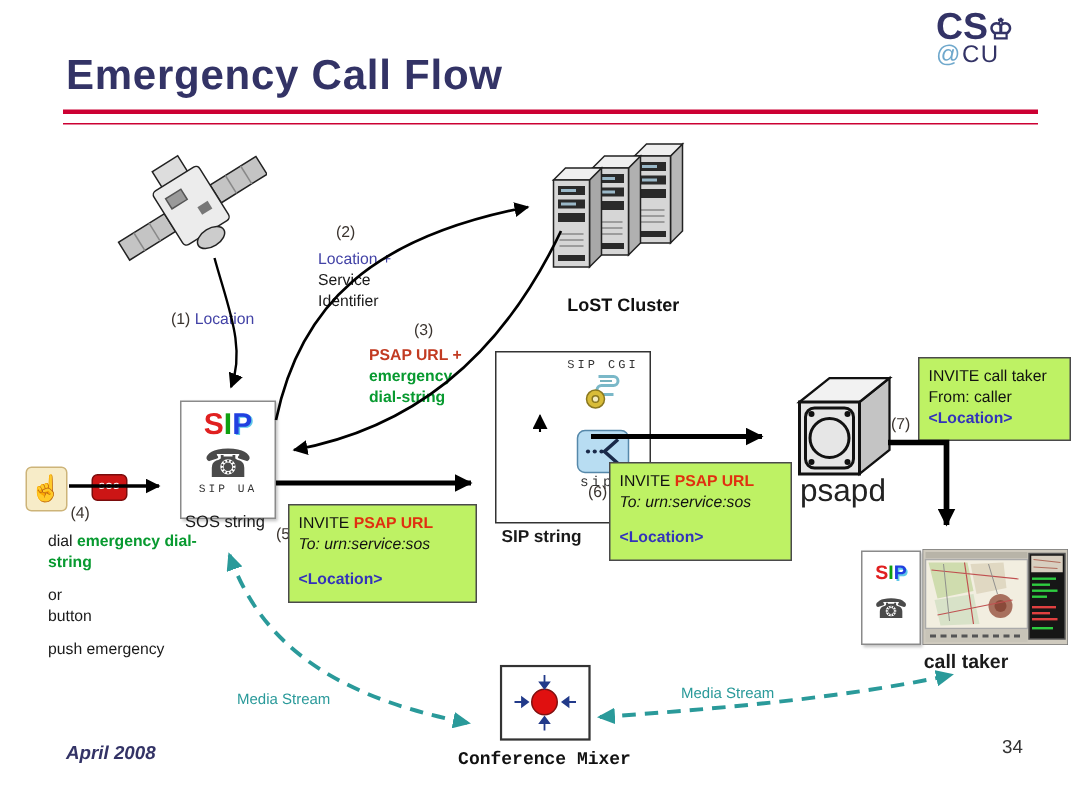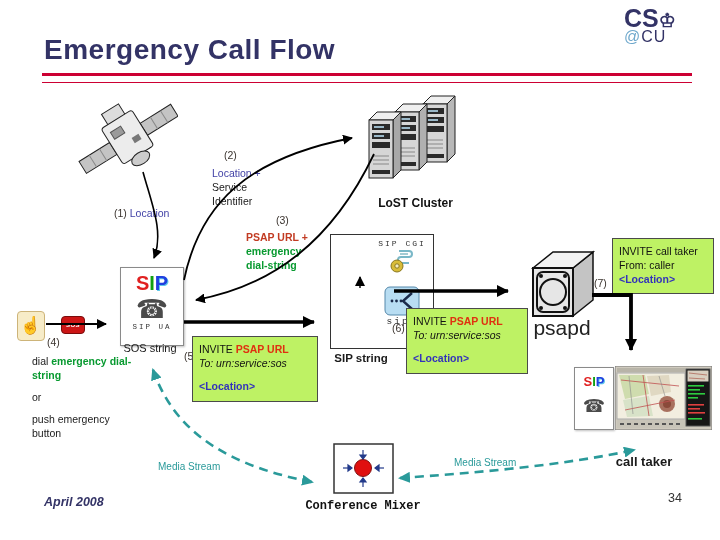--- a/index.html
+++ b/index.html
@@ -151,22 +151,22 @@
     <span class="greenw" style="display:block">dial-string</span>
   </div>
 
   <div class="abs handicon"><span>☝</span></div>
   <div class="abs sosbadge">SOS</div>
   <div class="abs num" style="left:47px;top:336px;">(4)</div>
   <div class="abs lab" style="left:32px;top:354px;width:130px;">
     <span class="blk">dial </span><span class="greenw">emergency dial-</span>
     <span class="greenw" style="display:block">string</span>
     <span class="blk" style="display:block;margin-top:8px;">or</span>
+    <span class="blk" style="display:block">button</span>
     <span class="blk" style="display:block;margin-top:8px;">push emergency</span>
-    <span class="blk" style="display:block">button</span>
   </div>
 
   <div class="abs whitebox" style="left:120px;top:267px;width:62px;height:77px;">
     <div class="siplogo" style="font-size:20px;font-weight:bold;margin-top:4px;">
       <b class="sip-s">S</b><b class="sip-i">I</b><b class="sip-p">P</b>
     </div>
     <div class="phone" style="font-size:26px;line-height:28px;">☎</div>
     <div class="mono" style="font-size:7.5px;letter-spacing:2px;color:#333;">SIP UA</div>
   </div>
   <div class="abs" style="left:112px;top:342px;width:76px;text-align:center;font-size:11px;">SOS string</div>
@@ -254,21 +254,21 @@
       <rect x="73" y="27" width="17" height="1.6" fill="#2ecc40"></rect>
       <rect x="73" y="31" width="10" height="1.6" fill="#2ecc40"></rect>
       <rect x="73" y="38" width="16" height="1.6" fill="#e04040"></rect>
       <rect x="73" y="42" width="12" height="1.6" fill="#e04040"></rect>
       <rect x="73" y="46" width="17" height="1.6" fill="#e04040"></rect>
       <rect x="73" y="52" width="14" height="1.6" fill="#2ecc40"></rect>
       <rect x="2" y="54" width="68" height="8" fill="#c8c4b8"></rect>
       <path d="M5,58 h4 M12,58 h4 M19,58 h4 M26,58 h4 M33,58 h4 M40,58 h4 M47,58 h4 M54,58 h4 M61,58 h4" stroke="#555" stroke-width="2"></path>
     </svg>
   </div>
-  <div class="abs" style="left:598px;top:454px;width:92px;text-align:center;font-size:13px;font-weight:bold;">call taker</div>
+  <div class="abs" style="left:598px;top:433px;width:92px;text-align:center;font-size:13px;font-weight:bold;">call taker</div>
 
   <div class="abs" style="left:333px;top:443px;">
     <svg width="61" height="51" viewBox="0 0 61 51">
       <rect x="1" y="1" width="59" height="49" fill="#ffffff" stroke="#333" stroke-width="1.5"></rect>
       <circle cx="30" cy="25" r="8.5" fill="#e01010" stroke="#801010"></circle>
       <g stroke="#223a8a" stroke-width="1.2" fill="#223a8a">
         <line x1="30" y1="7" x2="30" y2="12"></line>
           <path d="M27,12 L33,12 L30,16 Z"></path>
         <line x1="30" y1="44" x2="30" y2="39"></line>
           <path d="M27,39 L33,39 L30,35 Z"></path>

